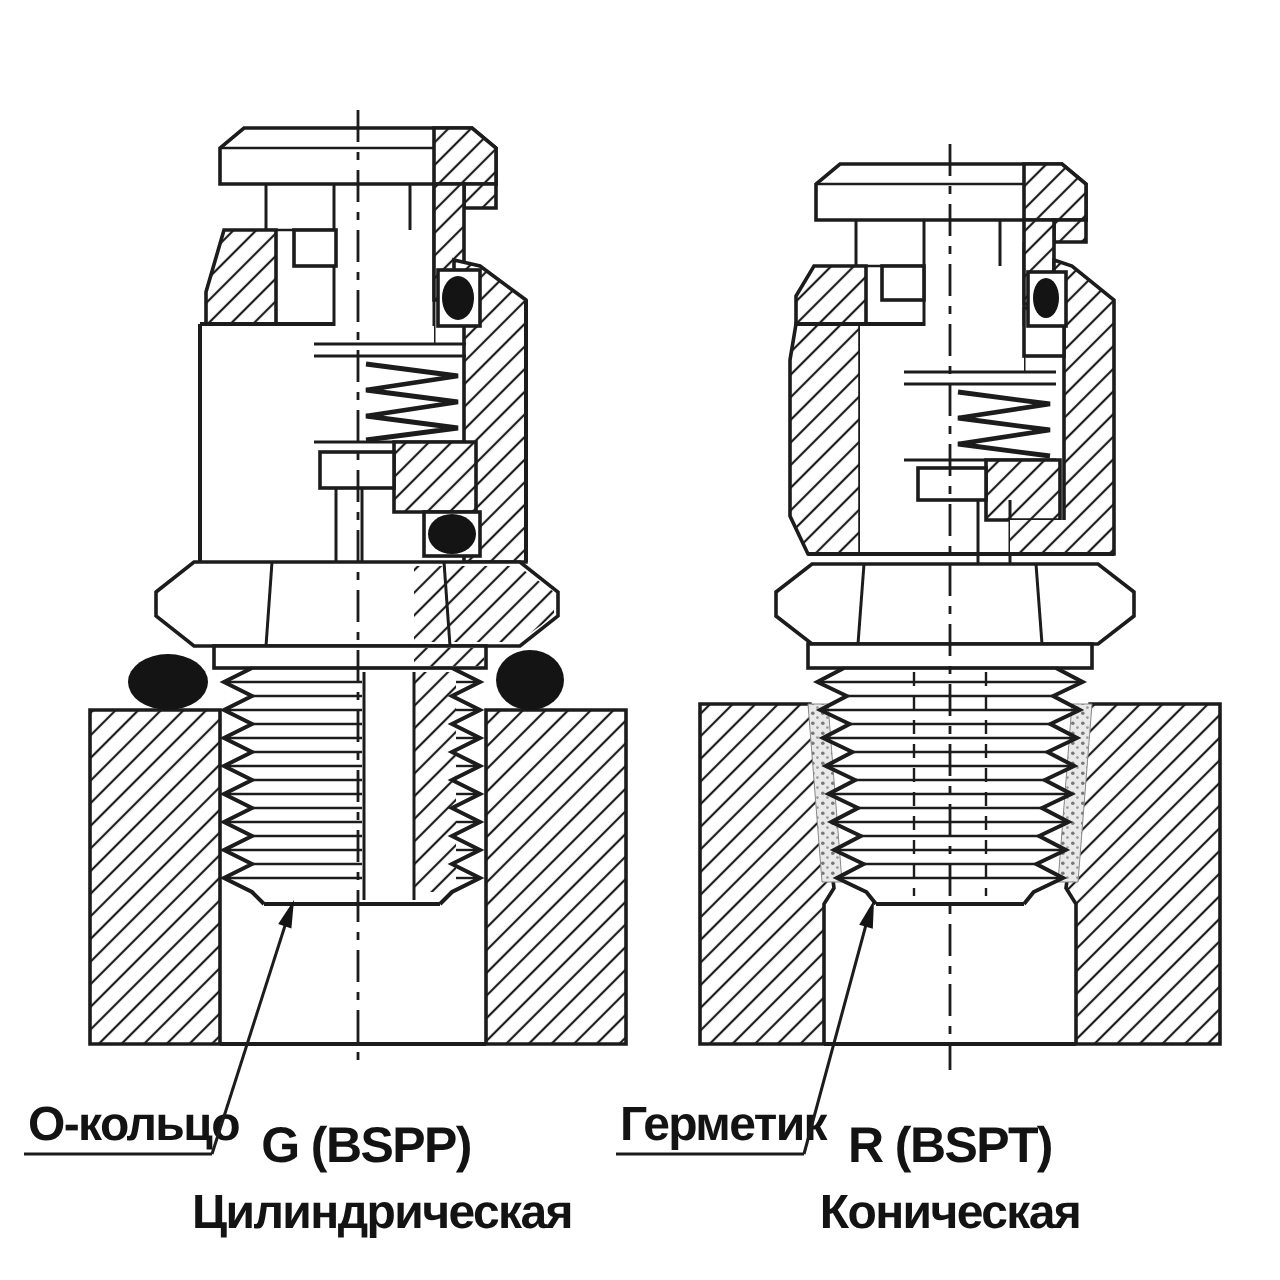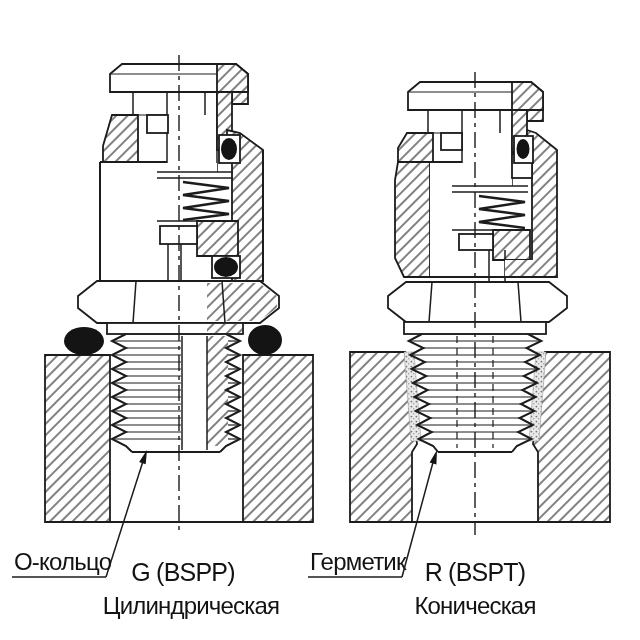--- a/index.html
+++ b/index.html
@@ -1,16 +1,16 @@
 <!DOCTYPE html>
 <html><head>
 <meta charset="utf-8">
 <style>
   html,body{margin:0;padding:0;background:#ffffff;}
-  .stage{width:640px;height:640px;background:#ffffff;position:relative;overflow:hidden;}
+  .stage{width:640px;height:640px;background:#ffffff;position:relative;overflow:hidden;font-weight:bold;}
   svg{display:block;}
   .ln{stroke:#1c1c1c;fill:none;stroke-width:2;stroke-linejoin:miter;stroke-linecap:butt;}
   .ln15{stroke:#1c1c1c;fill:none;stroke-width:1.5;}
   .thin{stroke:#1c1c1c;fill:none;stroke-width:1.2;}
   .hatch{fill:url(#h);stroke:#1c1c1c;stroke-width:1.8;}
   .hatchns{fill:url(#h);stroke:none;}
   .white{fill:#ffffff;stroke:none;}
   .whiteln{fill:#ffffff;stroke:#1c1c1c;stroke-width:1.8;}
   .blk{fill:#141414;stroke:none;}
   .speck{fill:url(#sp);stroke:#888888;stroke-width:0.5;}

